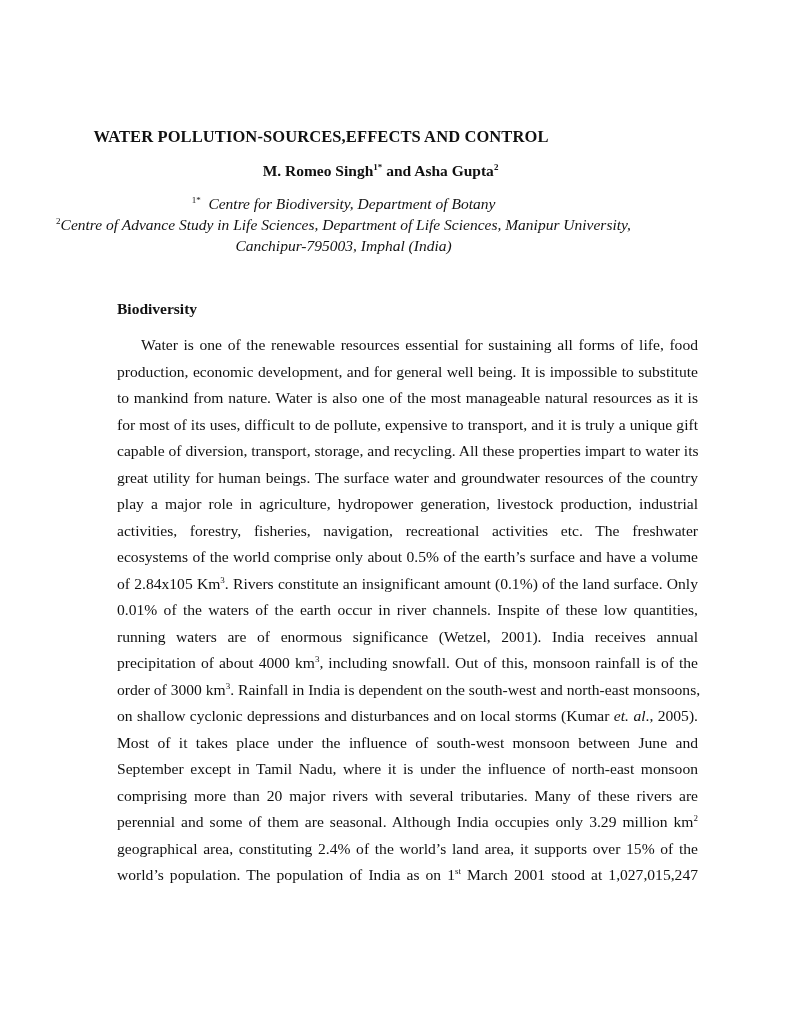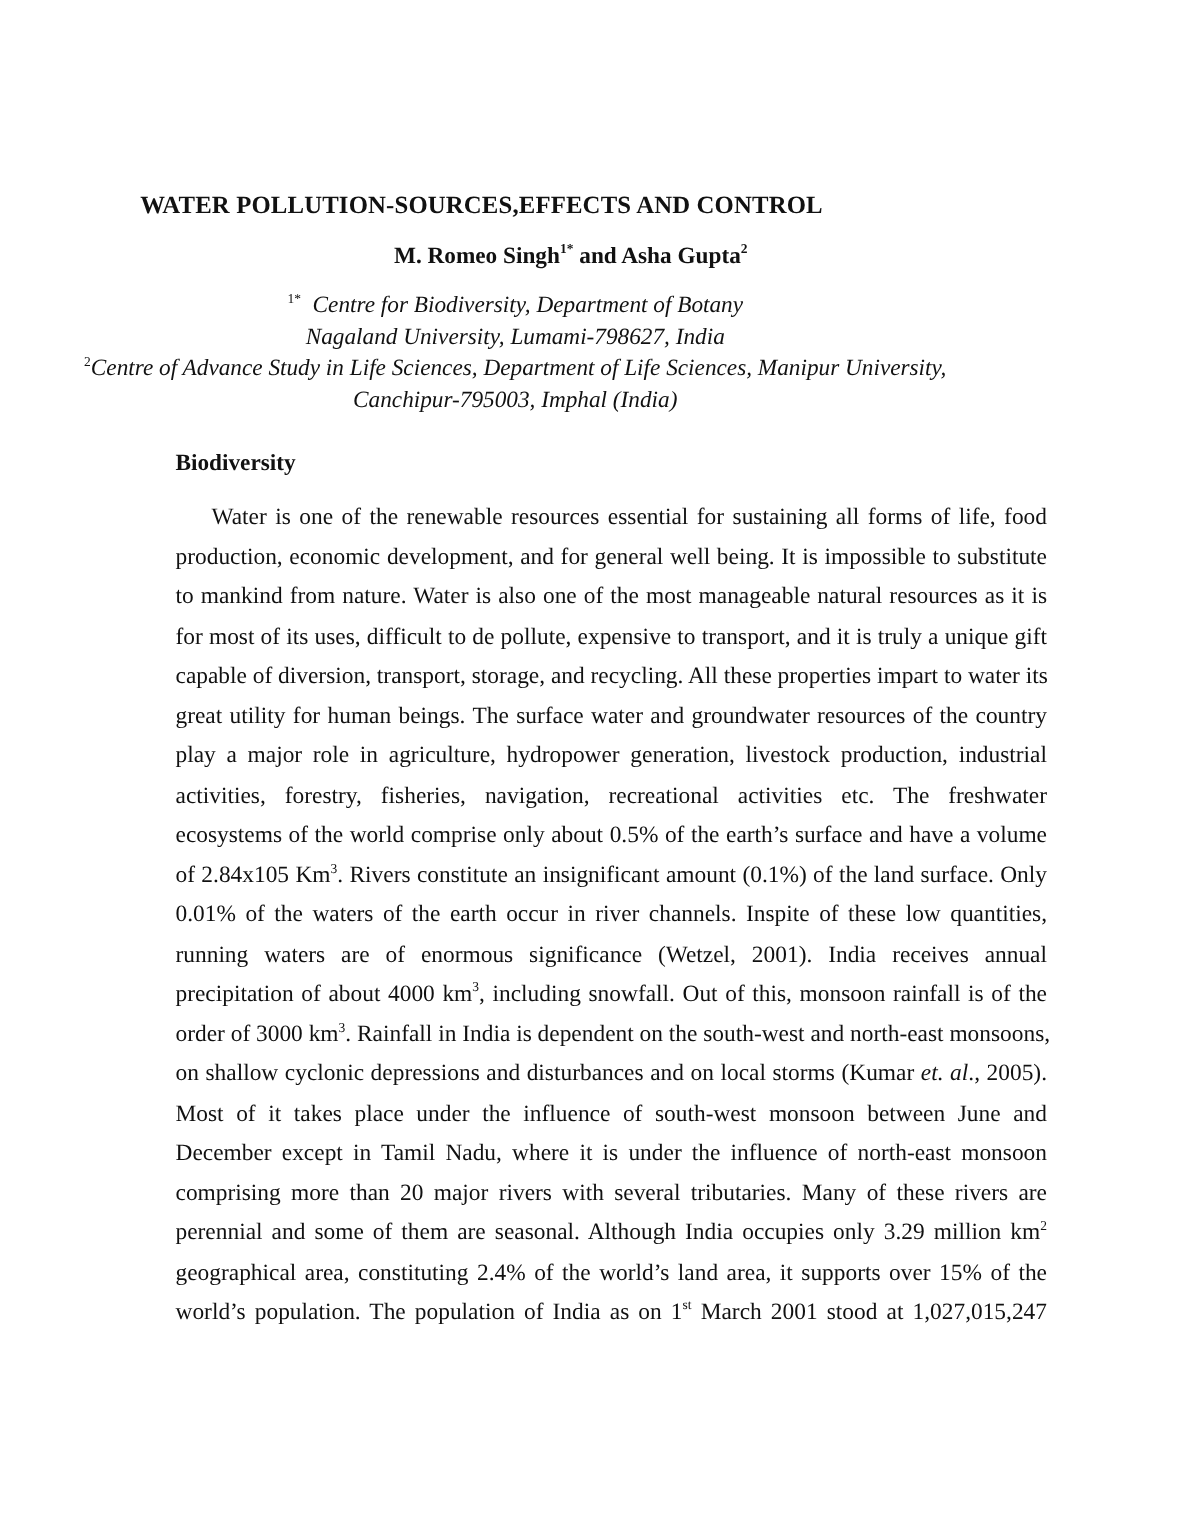--- a/index.html
+++ b/index.html
@@ -29,21 +29,20 @@
 
 <div class="page">
   <div class="title">WATER POLLUTION-SOURCES,EFFECTS AND CONTROL</div>
 
   <div class="authors">
     <span>M. Romeo Singh</span><sup>1*</sup><span> and </span><span>Asha Gupta</span><sup>2</sup>
   </div>
 
   <div class="affil a1">
     <div><sup>1*</sup>&nbsp; <span>Centre for Biodiversity, Department of Botany</span></div>
-    <div><span>Nagaland University, Lumami-798627, India</span></div>
     <div><sup>2</sup><span>Centre of Advance Study in Life Sciences, Department of Life Sciences, Manipur University,</span></div>
     <div><span>Canchipur-795003, Imphal (India)</span></div>
   </div>
 
   <div class="heading">Biodiversity</div>
 
   <div class="body" id="body">
       <span class="line indent">Water is one of the renewable resources essential for sustaining all forms of life, food</span>
       <span class="line">production, economic development, and for general well being. It is impossible to substitute</span>
       <span class="line">to mankind from nature. Water is also one of the most manageable natural resources as it is</span>
@@ -53,19 +52,19 @@
       <span class="line">play a major role in agriculture, hydropower generation, livestock production, industrial</span>
       <span class="line">activities, forestry, fisheries, navigation, recreational activities etc. The freshwater</span>
       <span class="line">ecosystems of the world comprise only about 0.5% of the earth’s surface and have a volume</span>
       <span class="line">of 2.84x105 Km<sup>3</sup>. Rivers constitute an insignificant amount (0.1%) of the land surface. Only</span>
       <span class="line">0.01% of the waters of the earth occur in river channels. Inspite of these low quantities,</span>
       <span class="line">running waters are of enormous significance (Wetzel, 2001). India receives annual</span>
       <span class="line">precipitation of about 4000 km<sup>3</sup>, including snowfall. Out of this, monsoon rainfall is of the</span>
       <span class="line">order of 3000 km<sup>3</sup>. Rainfall in India is dependent on the south-west and north-east monsoons,</span>
       <span class="line">on shallow cyclonic depressions and disturbances and on local storms (Kumar <i>et. al</i>., 2005).</span>
       <span class="line">Most of it takes place under the influence of south-west monsoon between June and</span>
-      <span class="line">December except in Tamil Nadu, where it is under the influence of north-east monsoon</span>
+      <span class="line">September except in Tamil Nadu, where it is under the influence of north-east monsoon</span>
       <span class="line">comprising more than 20 major rivers with several tributaries. Many of these rivers are</span>
       <span class="line">perennial and some of them are seasonal. Although India occupies only 3.29 million km<sup>2</sup></span>
       <span class="line">geographical area, constituting  2.4% of the world’s land area, it supports over 15% of the</span>
       <span class="line" style="text-align-last: justify;">world’s population. The population of India as on 1<sup>st</sup> March 2001 stood at 1,027,015,247</span>
     </div>
 </div>
 
 </body></html>

